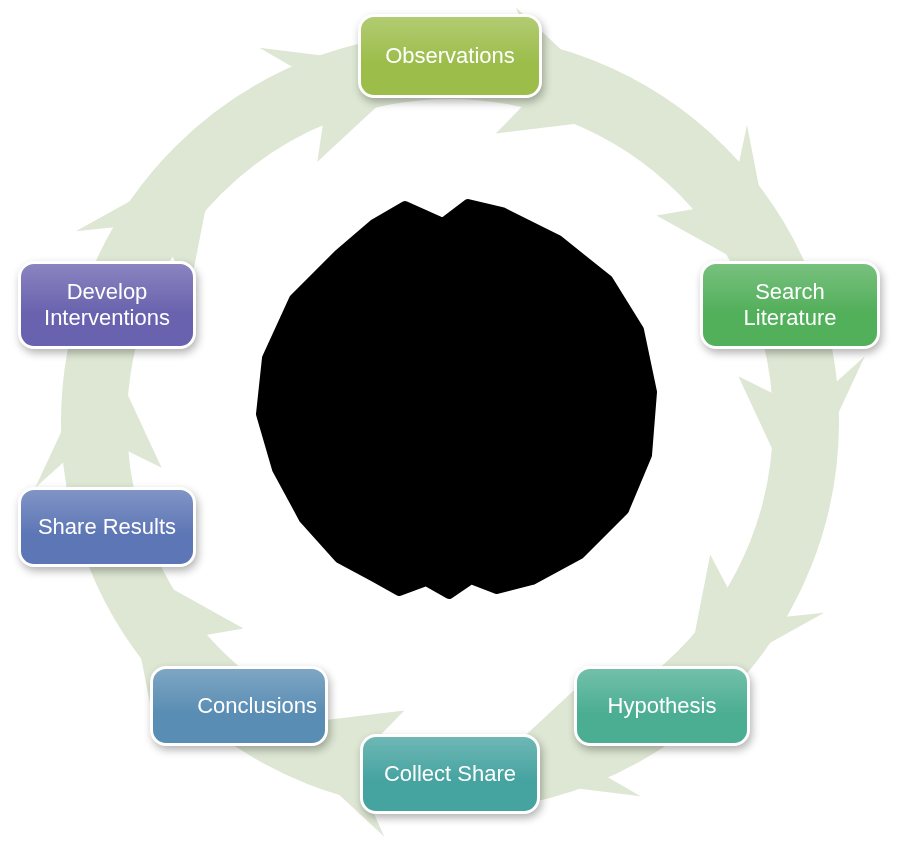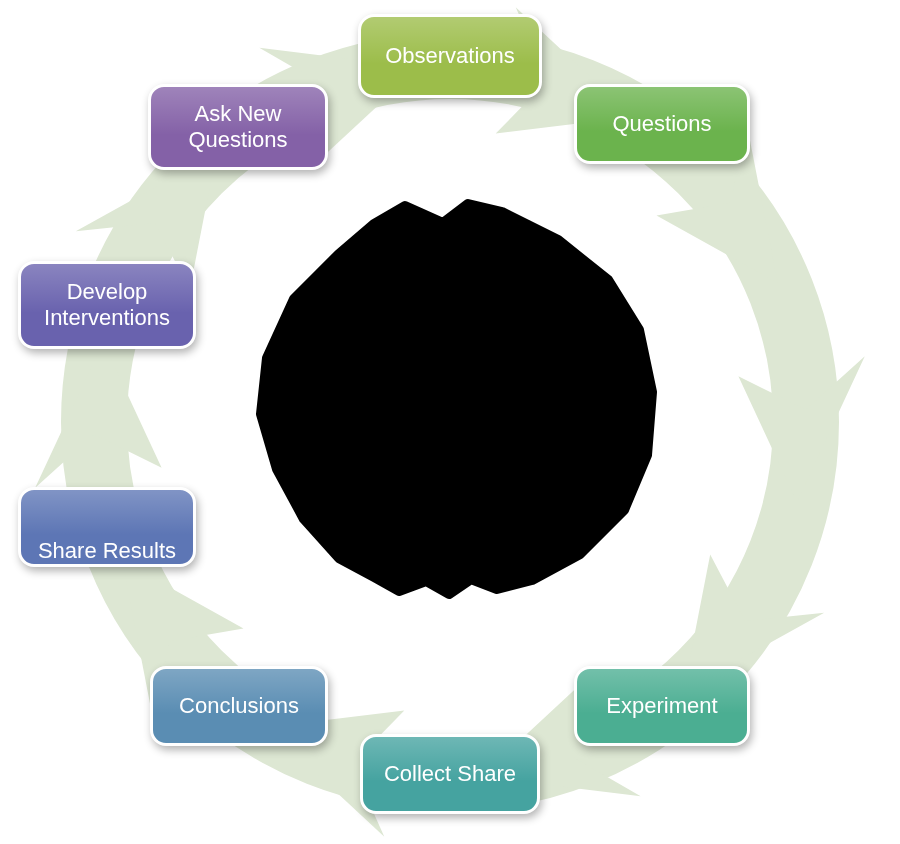--- a/index.html
+++ b/index.html
@@ -62,35 +62,32 @@
         <polygon points="216.4,153.3 75.8,231.3 154.9,222.9 189.8,289.4" fill="#dde7d3"></polygon>
         <polygon points="419.0,67.4 259.3,47.8 328.2,87.5 317.4,161.8" fill="#dde7d3"></polygon>
       </g>
 
     <polygon stroke="#000000" stroke-width="10" stroke-linejoin="round" points="405,206 443,223 468,204 502,212 558,240 608,280 639,330 652,392 647,455 624,510 580,554 532,580 497,589 471,579 449,594 426,581 399,591 374,577 339,558 304,519 277,469 261,414 267,358 294,299 339,254 374,224" fill="#000000"></polygon>
   </svg>
 
   <div class="step-box step-0" style="background-color: rgb(156, 189, 74);">
     <span class="step-label">Observations</span>
   </div>
-  <div class="step-box step-1" style="background-color: rgb(107, 179, 77);">
-    <span class="step-label">Questions</span>
+  <div class="step-box step-2" style="background-color: rgb(82, 175, 90);">
+    <span class="step-label">Search Literature</span>
   </div>
   <div class="step-box step-4" style="background-color: rgb(75, 174, 146);">
-    <span class="step-label">Experiment</span>
+    <span class="step-label">Hypothesis</span>
   </div>
   <div class="step-box step-5" style="background-color: rgb(69, 163, 160);">
     <span class="step-label">Collect Share</span>
   </div>
-  <div class="step-box step-6" style="background-color: rgb(90, 141, 179);">
+  <div class="step-box step-6" style="background-color: rgb(90, 141, 179); justify-content: flex-end;">
     <span class="step-label">Conclusions</span>
   </div>
-  <div class="step-box step-7" style="background-color: rgb(93, 118, 181); align-items: flex-end;">
+  <div class="step-box step-7" style="background-color: rgb(93, 118, 181);">
     <span class="step-label">Share Results</span>
   </div>
   <div class="step-box step-8" style="background-color: rgb(105, 98, 174);">
     <span class="step-label">Develop Interventions</span>
   </div>
-  <div class="step-box step-9" style="background-color: rgb(132, 97, 167);">
-    <span class="step-label">Ask New Questions</span>
-  </div>
 
 </div>
 
 </body></html>

